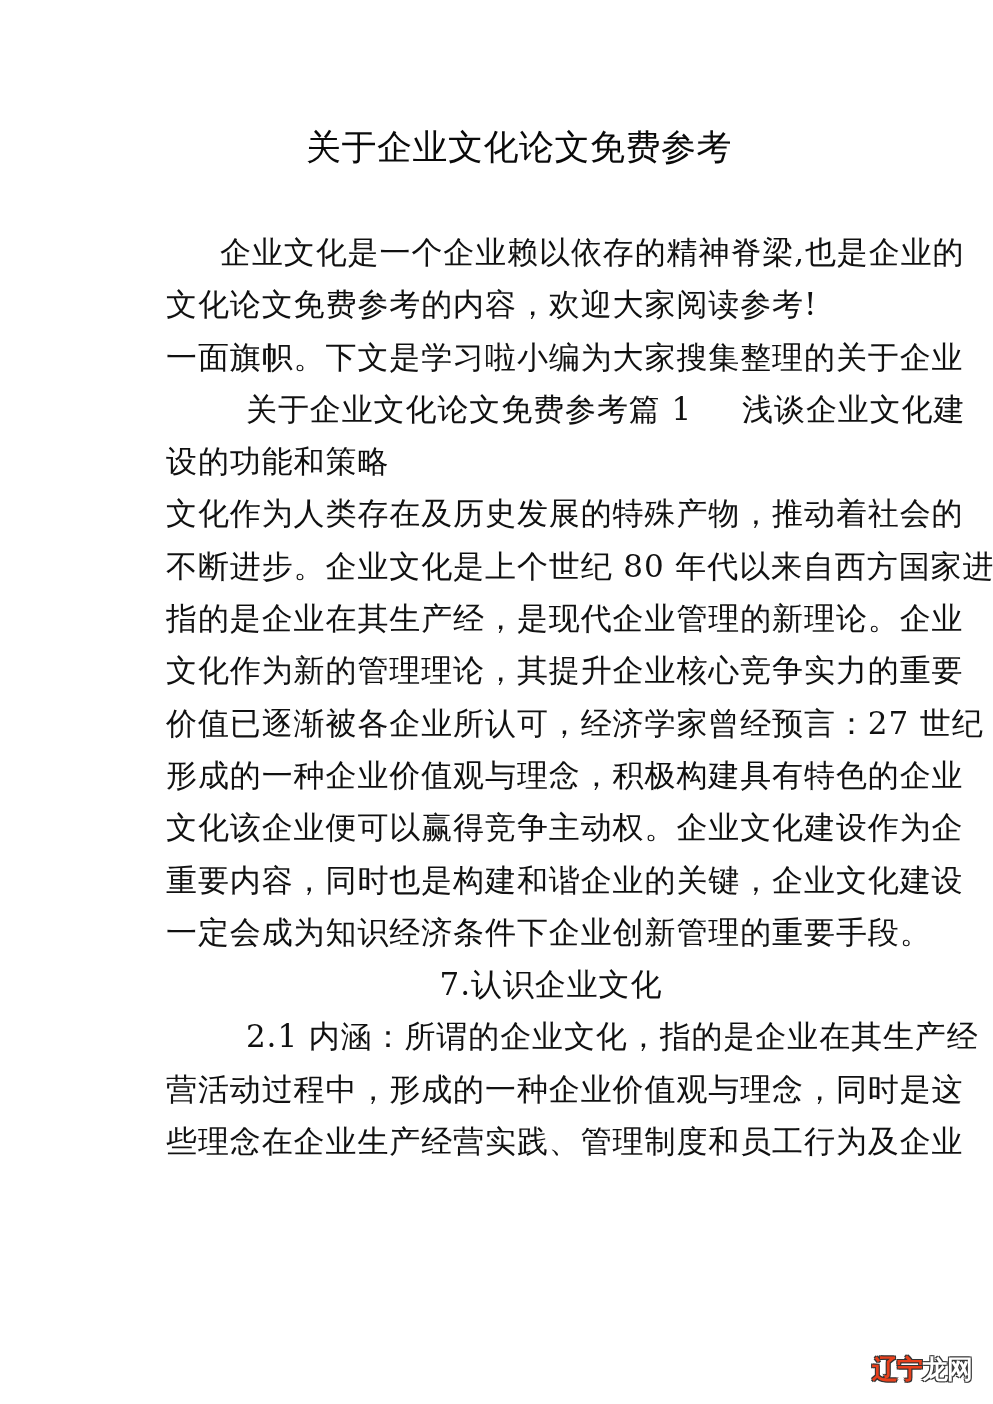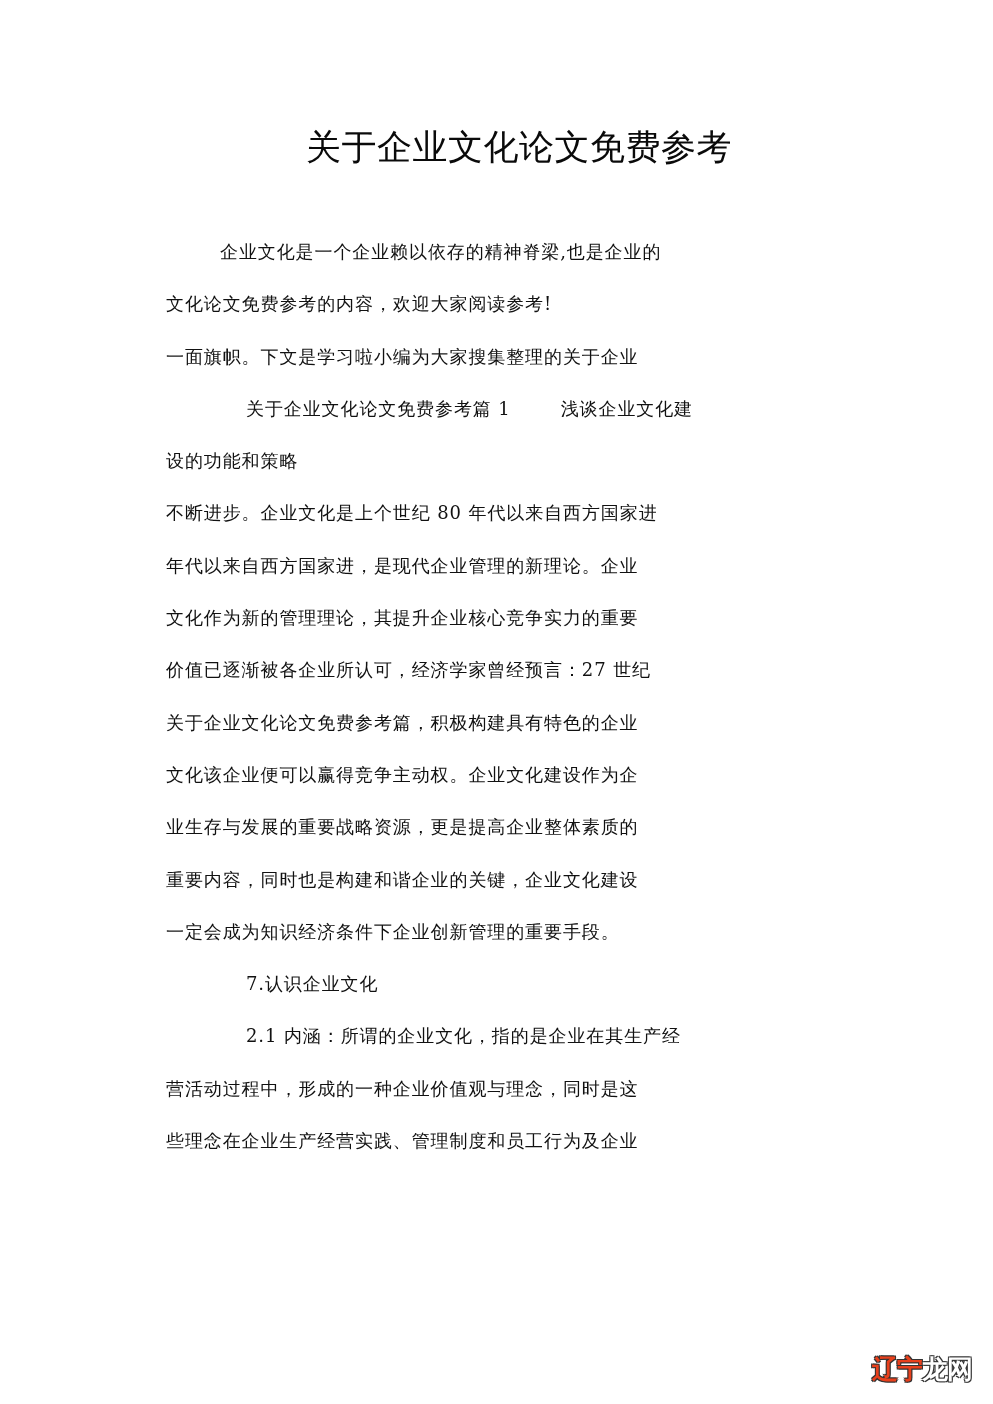--- a/index.html
+++ b/index.html
@@ -35,26 +35,26 @@
     }
     .body {
       position: absolute;
       top: 226px;
       left: 152px;
       width: 690px;
     }
     .line {
       height: 52.3px;
       line-height: 52.3px;
-      font-size: 18px;
+      font-size: 31px;
       white-space: nowrap;
       letter-spacing: 0.9px;
     }
     .indent { padding-left: 54px; }
-    .indent-2 { padding-left: 80px; }
+    .indent-2 { padding-left: 80px; text-align: center; }
     .gap { display: inline-block; width: 50px; }
     .watermark {
       position: absolute;
       left: 858px;
       top: 1356px;
       font-family: "DejaVu Sans", "Liberation Sans", sans-serif;
       font-size: 26px;
       font-weight: bold;
       letter-spacing: -1px;
       line-height: 26px;
@@ -77,27 +77,27 @@
   <div class="body">
     <div class="line indent">企业文化是一个企业赖以依存的精神脊梁,也是企业的</div>
     <div class="line">文化论文免费参考的内容，欢迎大家阅读参考!</div>
     <div class="line">一面旗帜。下文是学习啦小编为大家搜集整理的关于企业</div>
 
     <div class="line indent-2">
       <span>关于企业文化论文免费参考篇 1</span><span class="gap"></span><span>浅谈企业文化建</span>
     </div>
     <div class="line">设的功能和策略</div>
 
+    <div class="line">文化作为人类存在及历史发展的特殊产物，推动着社会的</div>
     <div class="line">不断进步。企业文化是上个世纪 80 年代以来自西方国家进</div>
-    <div class="line">年代以来自西方国家进，是现代企业管理的新理论。企业</div>
+    <div class="line">指的是企业在其生产经，是现代企业管理的新理论。企业</div>
     <div class="line">文化作为新的管理理论，其提升企业核心竞争实力的重要</div>
     <div class="line">价值已逐渐被各企业所认可，经济学家曾经预言：27 世纪</div>
-    <div class="line">关于企业文化论文免费参考篇，积极构建具有特色的企业</div>
+    <div class="line">形成的一种企业价值观与理念，积极构建具有特色的企业</div>
     <div class="line">文化该企业便可以赢得竞争主动权。企业文化建设作为企</div>
-    <div class="line">业生存与发展的重要战略资源，更是提高企业整体素质的</div>
     <div class="line">重要内容，同时也是构建和谐企业的关键，企业文化建设</div>
     <div class="line">一定会成为知识经济条件下企业创新管理的重要手段。</div>
 
     <div class="line indent-2">7.认识企业文化</div>
 
     <div class="line indent-2">2.1 内涵：所谓的企业文化，指的是企业在其生产经</div>
     <div class="line">营活动过程中，形成的一种企业价值观与理念，同时是这</div>
     <div class="line">些理念在企业生产经营实践、管理制度和员工行为及企业</div>
   </div>
 

